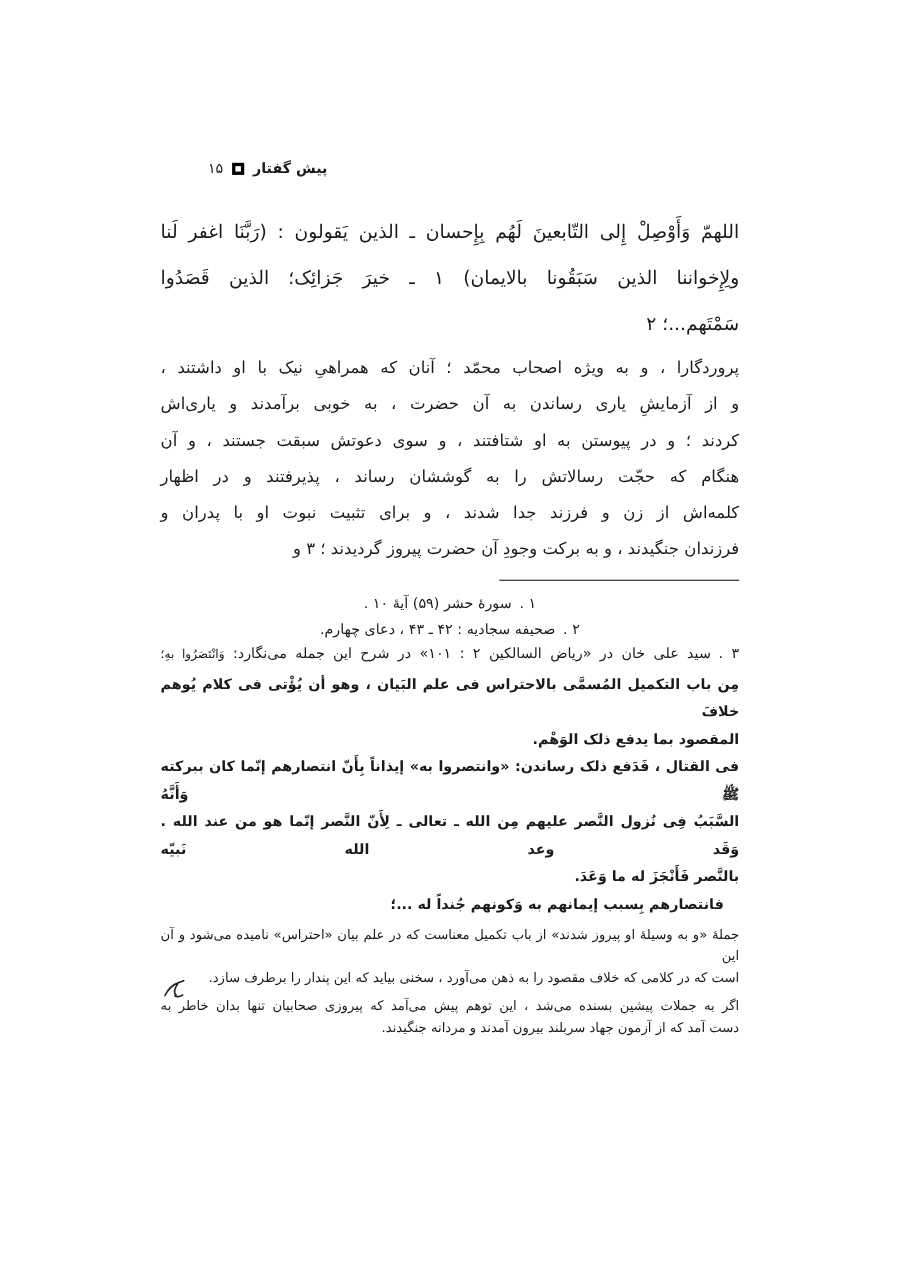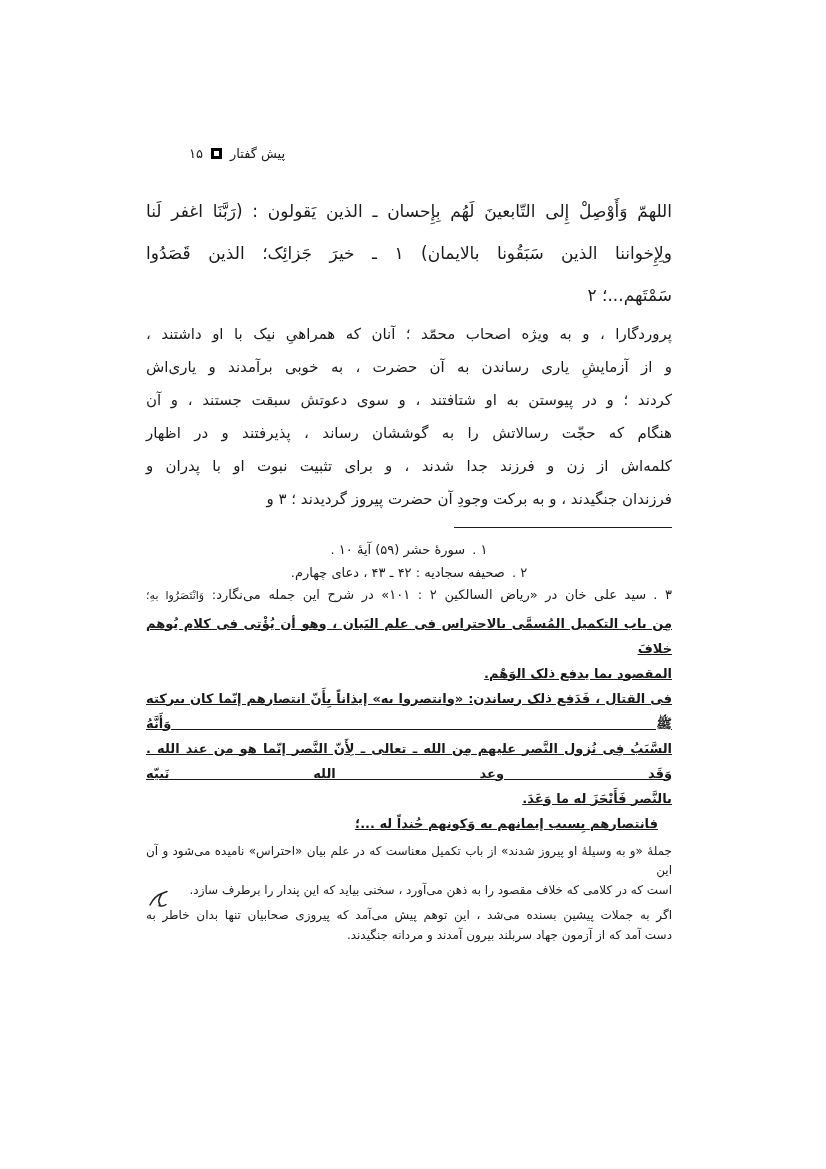--- a/index.html
+++ b/index.html
@@ -20,21 +20,21 @@
   
   .running-head {
     position: absolute;
     top: 146px;
     left: 146px;
     display: inline-flex;
     align-items: center;
     gap: 8px;
     direction: rtl;
   }
-  .head-title { font-size: 13px; font-weight: normal; }
+  .head-title { font-size: 13px; font-weight: bold; }
   .head-square {
     display: inline-block;
     width: 11px; height: 11px;
     border: 3px solid #000;
     background: #fff;
   }
   .head-page-num { font-size: 13px; margin-left: 43px; }
 
   
   .text-block {
@@ -76,21 +76,21 @@
   }
   .fn {
     font-size: 13px;
     line-height: 22.5px;
     text-align: center;
   }
   .fn .fn-num { margin-inline-end: 7px; }
   .fn.justified { text-align: justify; text-align-last: justify; }
   .fn .bold-tail { font-weight: normal; font-size: 11px; }
 
-  .ar-commentary { margin-top: 3px; text-decoration: underline; }
+  .ar-commentary { margin-top: 3px; }
   .ar-commentary .line {
     font-size: 13px;
     font-weight: bold;
     line-height: 25px;
   }
   .ar-commentary .line.indent { padding-right: 14px; }
 
   .fa-commentary { margin-top: 6px; }
   .fa-commentary .line {
     font-size: 12px;

